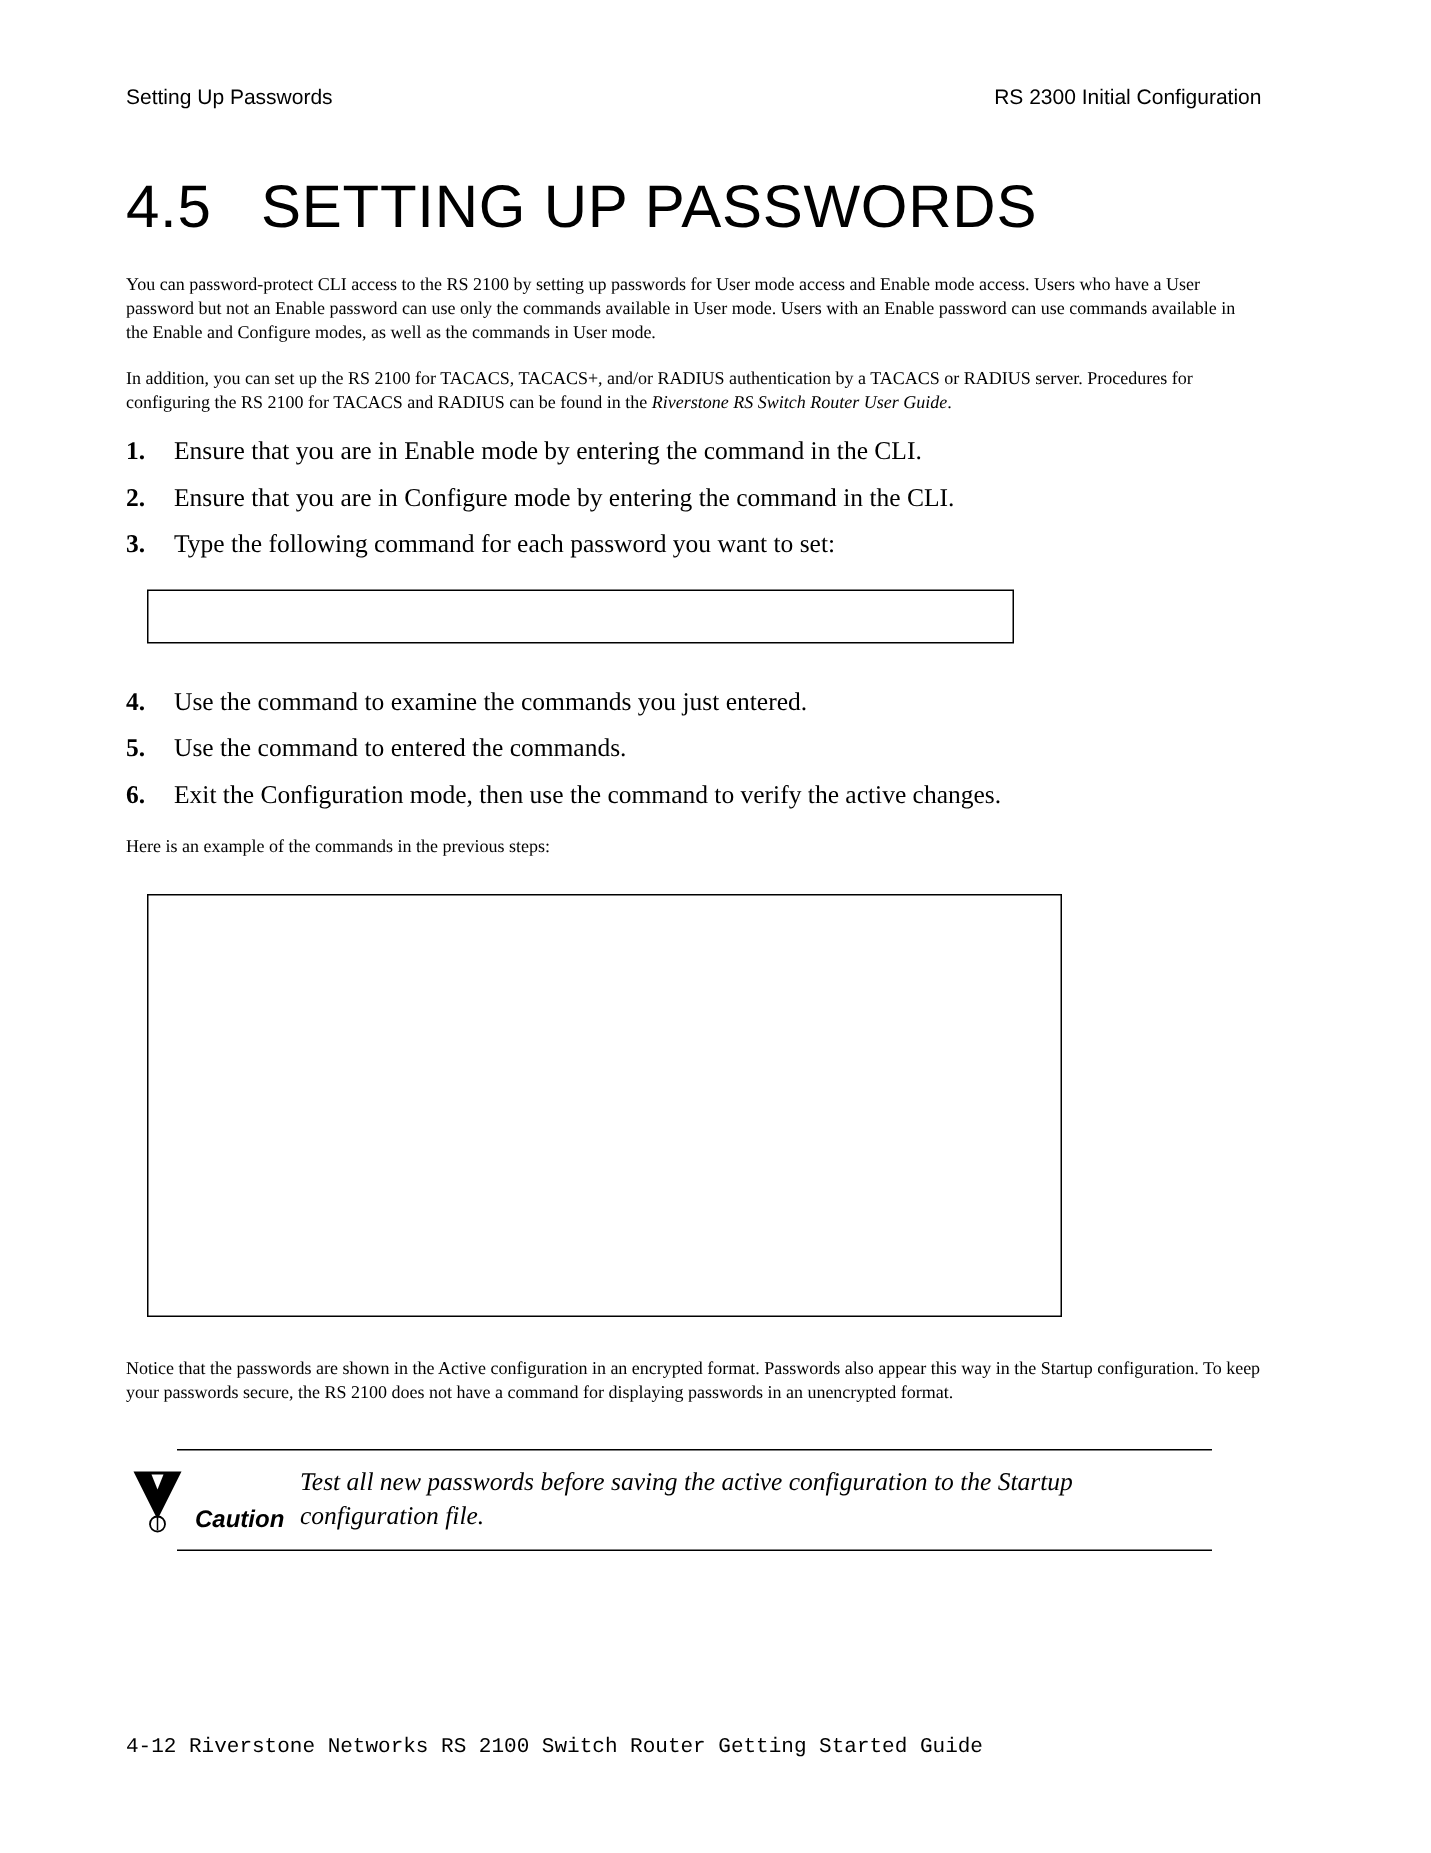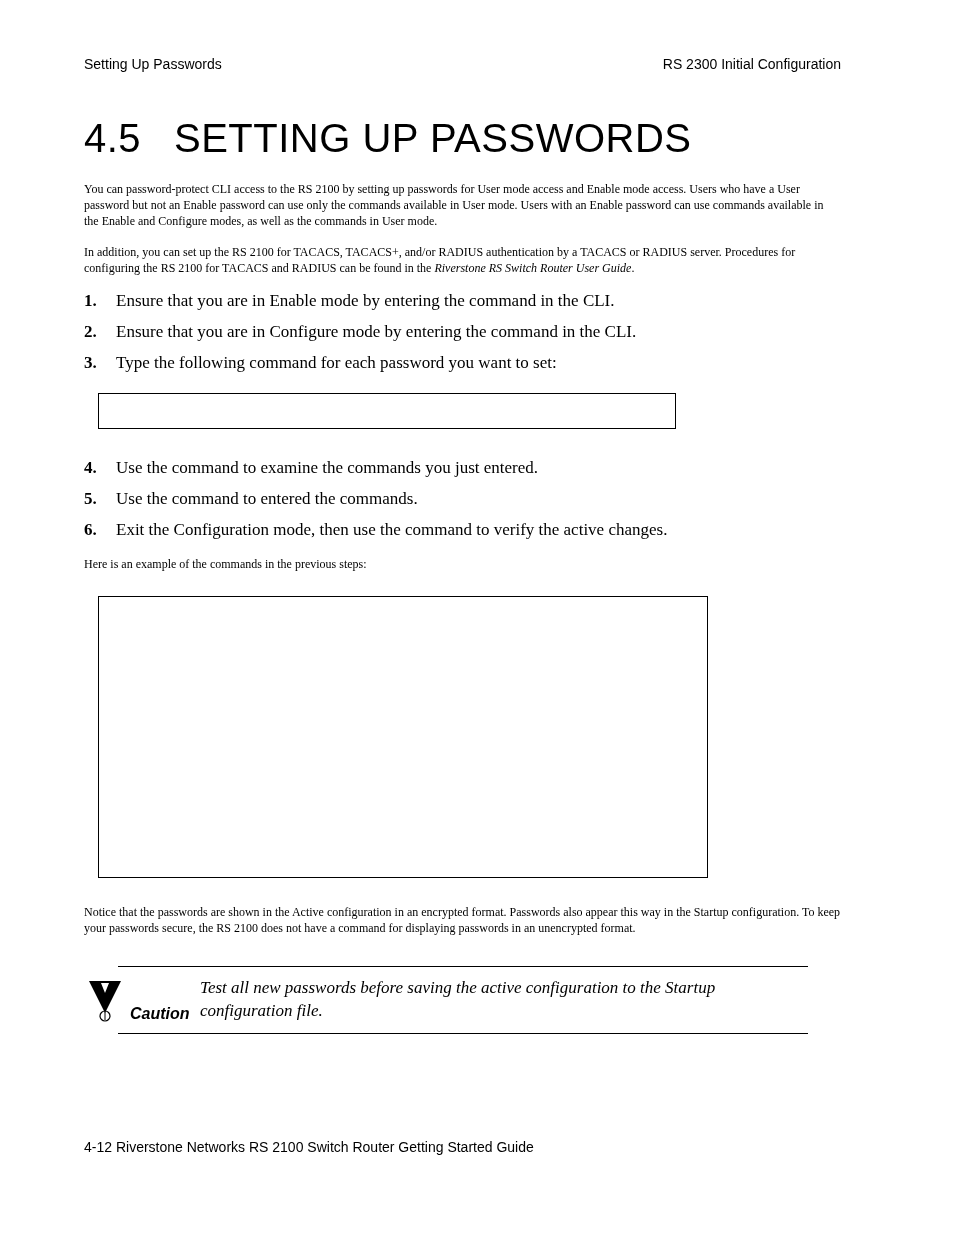--- a/index.html
+++ b/index.html
@@ -98,22 +98,22 @@
   }
   .caution-text {
     font-size: 17px;
     line-height: 1.35;
     flex: 1;
     padding-right: 40px;
   }
   .footer {
     position: absolute;
     left: 84px;
-    bottom: 80px;
-    font-family: Liberation Sans, sans-serif;
+    bottom: 62px;
+    font-family: Liberation Mono, monospace;
     font-size: 14px;
   }
 </style>
 </head>
 <body>
 
 <div class="page">
 
   <div class="running-header">
     <span>Setting Up Passwords</span>

